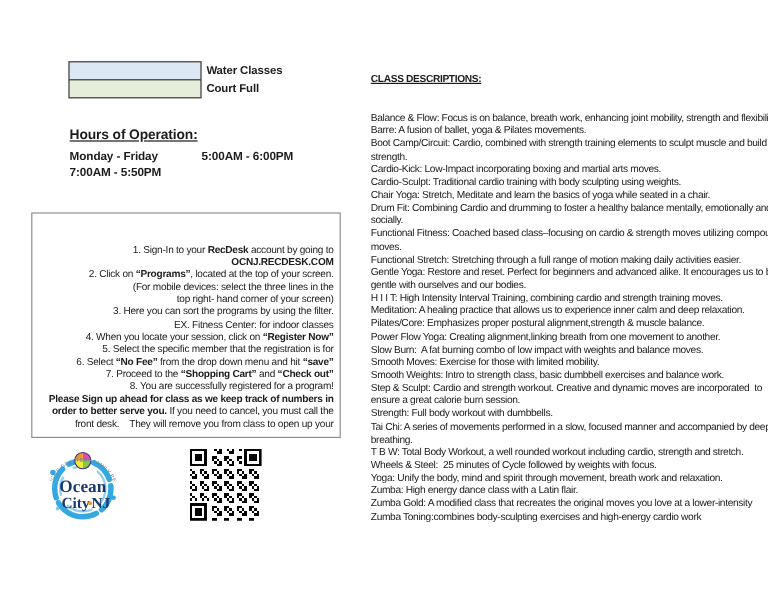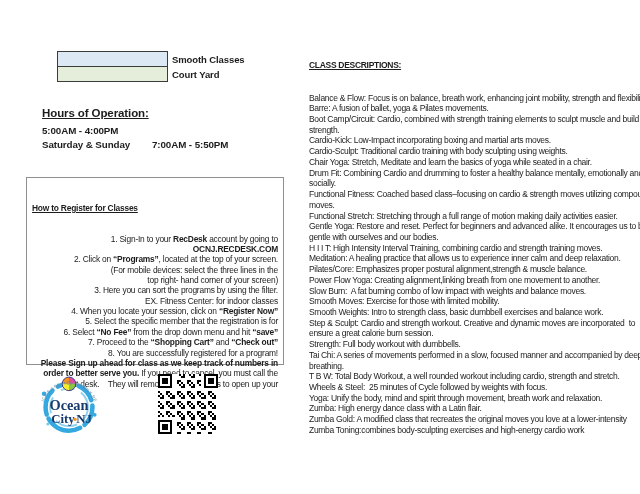--- a/index.html
+++ b/index.html
@@ -9,21 +9,21 @@
   }
   .abs{position:absolute;}
 
   
   #legend{left:57px;top:52px;}
   .legend-row{display:flex;align-items:center;height:15px;}
   .legend-swatch{width:109px;height:14px;border:1px solid #3b3b3b;margin-top:-1px;box-sizing:content-box;flex:0 0 auto;}
   .legend-label{font-weight:700;font-size:9.5px;margin-left:4px;white-space:nowrap;letter-spacing:-0.1px;}
 
   
-  #hours{left:42px;top:107px;}
+  #hours{left:58px;top:107px;}
   .hours-title{font-weight:700;font-size:11.5px;text-decoration:underline;letter-spacing:-0.1px;}
   .hours-rows{margin-top:5px;}
   .hours-row{display:flex;font-weight:700;font-size:9.8px;line-height:13.5px;letter-spacing:-0.1px;}
   .hours-days{width:110px;flex:0 0 auto;}
 
   
   #register{left:26px;top:177px;width:246px;height:178px;border:1px solid #8f8f8f;padding:4px 5px;
     font-size:8.4px;line-height:10.35px;letter-spacing:-0.2px;white-space:pre-wrap;}
   .reg-title{font-weight:700;text-decoration:underline;}
   .reg-line{min-height:10.35px;text-align:right;}
@@ -38,43 +38,42 @@
   
   #logo{left:30px;top:371px;width:78px;height:68px;}
   #qr{left:158px;top:374px;width:60px;height:60px;}
 </style>
 </head>
 <body>
 
 <div id="legend" class="abs">
     <div class="legend-row">
       <div class="legend-swatch" style="background: rgb(220, 232, 244);"></div>
-      <span class="legend-label">Smooth Classes</span>
+      <span class="legend-label">Water Classes</span>
     </div>
     <div class="legend-row">
       <div class="legend-swatch" style="background: rgb(229, 238, 218);"></div>
-      <span class="legend-label">Court Yard</span>
+      <span class="legend-label">Court Full</span>
     </div>
   </div>
 
 <div id="hours" class="abs">
   <div class="hours-title">Hours of Operation:</div>
   <div class="hours-rows">
       <div class="hours-row">
-        <span class="hours-time">5:00AM - 4:00PM</span>
+        <span class="hours-days">Monday - Friday</span>
+        <span class="hours-time">5:00AM - 6:00PM</span>
       </div>
       <div class="hours-row">
-        <span class="hours-days">Saturday &amp; Sunday</span>
         <span class="hours-time">7:00AM - 5:50PM</span>
       </div>
     </div>
 </div>
 
 <div id="register" class="abs">
-  <div class="reg-title">How to Register for Classes</div>
   <div id="reg-lines"><div class="reg-line"><span>1. Sign-In to your </span><span class="seg-b ">RecDesk</span><span> account by going to</span></div><div class="reg-line"><span class="seg-b seg-u">OCNJ.RECDESK.COM</span></div><div class="reg-line"><span>2. Click on </span><span class="seg-b ">“Programs”</span><span>, located at the top of your screen.</span></div><div class="reg-line" style="padding-left: 64px;"><span>(For mobile devices: select the three lines in the</span></div><div class="reg-line" style="padding-left: 64px;"><span>top right- hand corner of your screen)</span></div><div class="reg-line"><span>3. Here you can sort the programs by using the filter.</span></div><div class="reg-line" style="padding-left: 56px;"><span>EX. Fitness Center: for indoor classes</span></div><div class="reg-line"><span>4. When you locate your session, click on </span><span class="seg-b ">“Register Now”</span></div><div class="reg-line"><span>5. Select the specific member that the registration is for</span></div><div class="reg-line"><span>6. Select </span><span class="seg-b ">“No Fee”</span><span> from the drop down menu and hit </span><span class="seg-b ">“save”</span></div><div class="reg-line"><span>7. Proceed to the </span><span class="seg-b ">“Shopping Cart”</span><span> and </span><span class="seg-b ">“Check out”</span></div><div class="reg-line"><span>8. You are successfully registered for a program!</span></div><div class="reg-line"><span class="seg-b ">Please Sign up ahead for class as we keep track of numbers in order to better serve you.</span><span> If you need to cancel, you must call the front desk.    They will remove you from class to open up your</span></div></div>
 </div>
 
 <svg id="logo" class="abs" viewBox="0 0 100 90">
   <defs>
     <path id="arcpath" d="M 16,42 A 36 36 0 0 1 84,42" fill="none"></path>
   </defs>
 
   <circle cx="50" cy="48" r="31" fill="none" stroke="#35a8e0" stroke-width="6" stroke-dasharray="26 7 48 6 34 9 20 8" stroke-linecap="round"></circle>
   <circle cx="50" cy="48" r="25" fill="none" stroke="#8fd0ef" stroke-width="2.5" stroke-dasharray="18 10 30 12 22 14"></circle>

